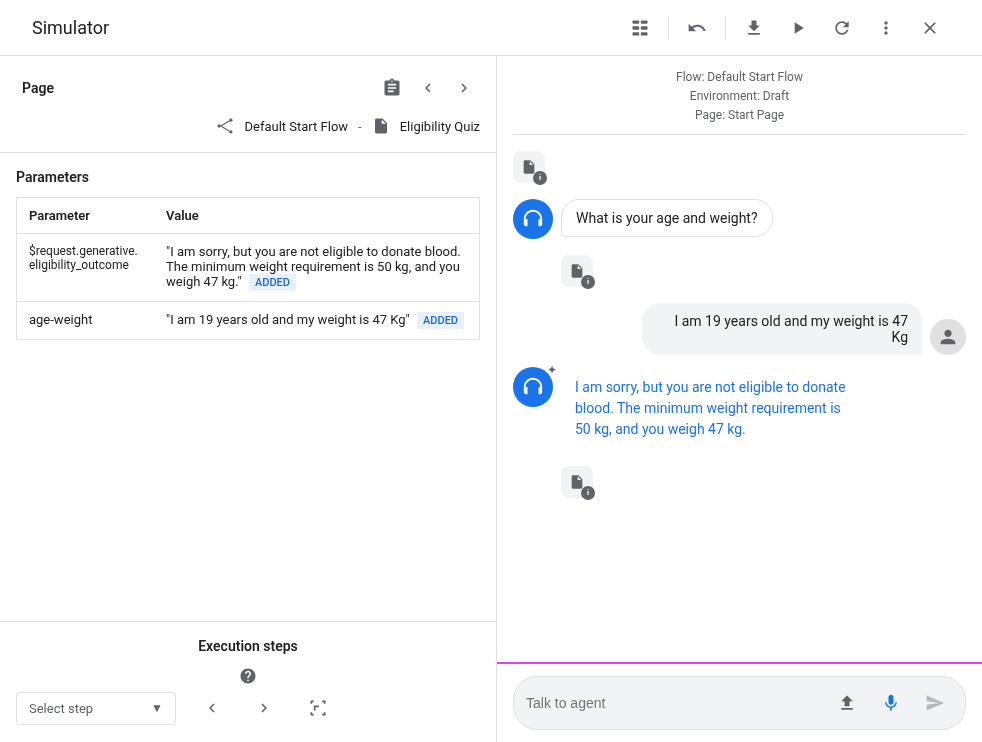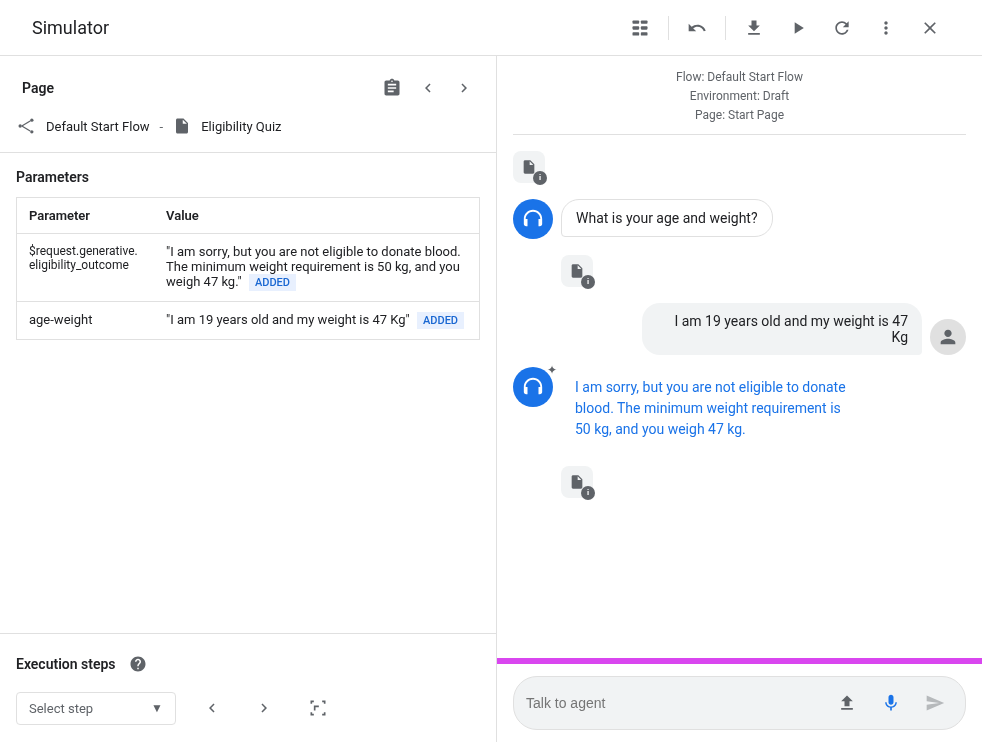--- a/index.html
+++ b/index.html
@@ -25,38 +25,38 @@
 
     
     .left-panel { width: 497px; border-right: 1px solid #e0e0e0; display: flex; flex-direction: column; overflow: hidden; }
 
     
     .page-section { padding: 16px; border-bottom: 1px solid #e0e0e0; }
     .page-header { display: flex; align-items: center; justify-content: space-between; margin-bottom: 12px; }
     .page-label { font-size: 14px; font-weight: 600; color: #202124; margin-left: 6px; }
     .page-nav { display: flex; align-items: center; gap: 4px; }
     .nav-icon-btn { width: 32px; height: 32px; border: none; background: transparent; cursor: pointer; border-radius: 50%; display: flex; align-items: center; justify-content: center; color: #5f6368; font-size: 16px; }
-    .page-path { display: flex; align-items: center; gap: 10px; font-size: 13px; color: #202124; }
+    .page-path { display: flex; align-items: center; gap: 10px; font-size: 13px; color: #202124; justify-content: flex-end; }
 
     
     .params-section { padding: 16px; flex: 1; overflow-y: auto; }
     .params-label { font-size: 14px; font-weight: 600; color: #202124; margin-bottom: 12px; }
     .params-table { width: 100%; border: 1px solid #e0e0e0; border-collapse: collapse; font-size: 13px; }
     .params-table th { background: #fff; padding: 10px 12px; text-align: left; font-weight: 600; color: #202124; border-bottom: 1px solid #e0e0e0; }
     .params-table td { padding: 10px 12px; vertical-align: top; border-bottom: 1px solid #e0e0e0; color: #202124; }
     .params-table tr:last-child td { border-bottom: none; }
     .added-badge {
       display: inline-block; background: #e8f0fe; color: #1967d2;
       font-size: 11px; font-weight: 500; padding: 2px 6px; border-radius: 0;
       margin-left: 4px; vertical-align: middle;
     }
 
     
     .exec-section { padding: 16px; border-top: 1px solid #e0e0e0; }
-    .exec-header { display: flex; align-items: center; gap: 8px; margin-bottom: 12px; }
+    .exec-header { display: flex; align-items: center; gap: 8px; margin-bottom: 0; flex-direction: column; }
     .exec-label { font-size: 14px; font-weight: 600; color: #202124; }
     .exec-controls { display: flex; align-items: center; gap: 20px; }
     .step-select {
       display: flex; align-items: center; justify-content: space-between;
       border: 1px solid #e0e0e0; border-radius: 4px; padding: 8px 12px;
       min-width: 160px; cursor: pointer; background: #fff; font-size: 13px; color: #5f6368;
     }
     .step-select-arrow { color: #5f6368; font-size: 12px; }
     .focus-icon-btn { width: 36px; height: 36px; border: none; background: transparent; cursor: pointer; border-radius: 50%; display: flex; align-items: center; justify-content: center; color: #5f6368; font-size: 18px; }
 
@@ -99,21 +99,21 @@
     }
     .bubble-bot.ai-response {
       border: none; background: #fff;
       color: #1a73e8; font-size: 14px; line-height: 1.5;
     }
 
     .doc-icon { width: 32px; height: 32px; background: #f1f3f4; border-radius: 8px; display: flex; align-items: center; justify-content: center; color: #5f6368; font-size: 16px; position: relative; }
     .doc-icon .info-badge { position: absolute; bottom: -2px; right: -2px; width: 14px; height: 14px; background: #5f6368; border-radius: 50%; display: flex; align-items: center; justify-content: center; color: white; font-size: 8px; font-weight: bold; }
 
     
-    .chat-input-area { padding: 12px 16px; border-top: 6px solid #d946ef; }
+    .chat-input-area { padding: 12px 16px; border-top: 2px solid #d946ef; }
     .chat-input-row {
       display: flex; align-items: center; gap: 8px;
       border: 1px solid #e0e0e0; border-radius: 24px; padding: 8px 12px;
       background: #f1f3f4;
     }
     .chat-input {
       flex: 1; border: none; background: transparent; outline: none;
       font-size: 14px; color: #5f6368;
     }
     .input-icon-btn { width: 36px; height: 36px; border: none; background: transparent; cursor: pointer; border-radius: 50%; display: flex; align-items: center; justify-content: center; color: #5f6368; font-size: 18px; }

